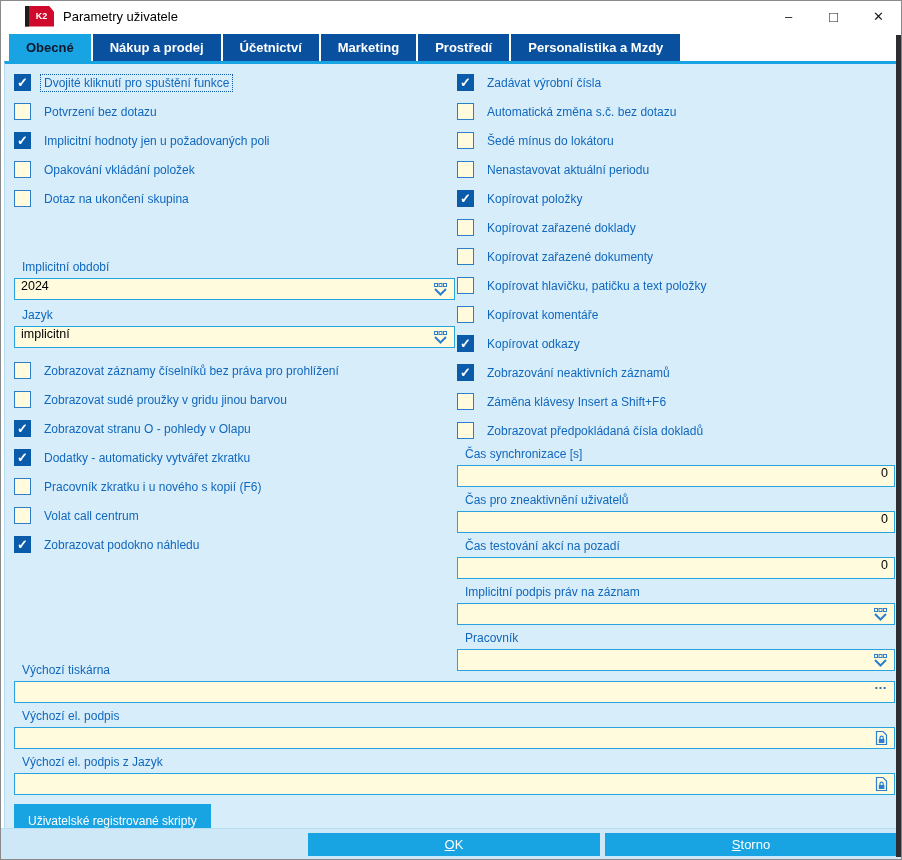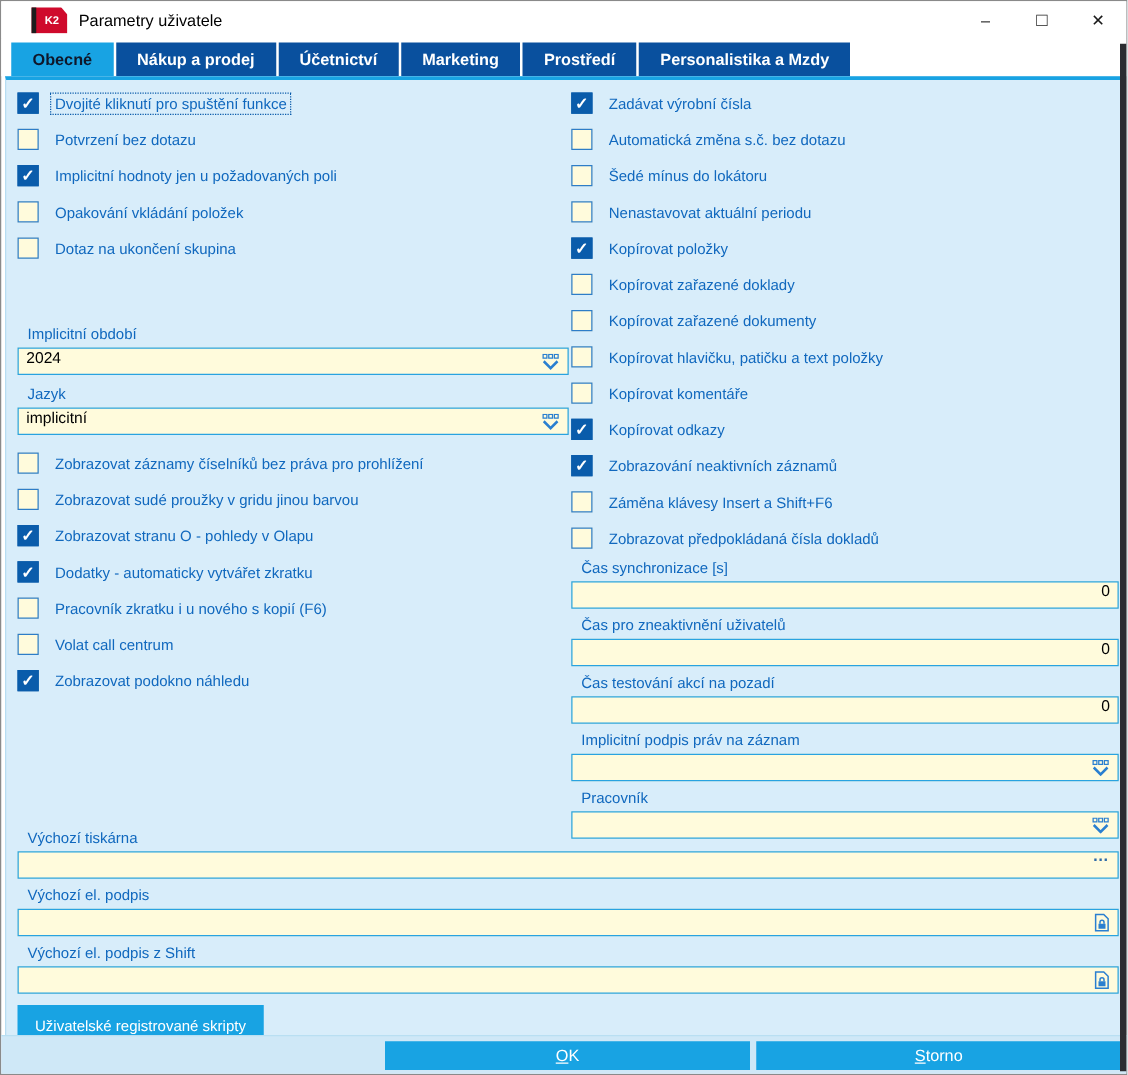--- a/index.html
+++ b/index.html
@@ -336,21 +336,21 @@
               <span class="icon">
                 <svg width="13" height="16" viewBox="0 0 13 16">
                   <path d="M1.5 1.5 h6.5 l3.5 3.5 v9.5 h-10 z" fill="none" stroke="#2a7fd0" stroke-width="1.2"></path>
                   <path d="M5 9 v-1.3 a1.6 1.6 0 0 1 3.2 0 V9" fill="none" stroke="#2a7fd0" stroke-width="1.2"></path>
                   <rect x="3.8" y="9" width="5.6" height="4" fill="#2a7fd0"></rect>
                 </svg>
               </span>
             </div>
           </div>
           <div class="field-group tight">
-            <div class="field-label">Výchozí el. podpis z Shift</div>
+            <div class="field-label">Výchozí el. podpis z Jazyk</div>
             <div class="field">
               <span class="val"></span>
               <span class="icon">
                 <svg width="13" height="16" viewBox="0 0 13 16">
                   <path d="M1.5 1.5 h6.5 l3.5 3.5 v9.5 h-10 z" fill="none" stroke="#2a7fd0" stroke-width="1.2"></path>
                   <path d="M5 9 v-1.3 a1.6 1.6 0 0 1 3.2 0 V9" fill="none" stroke="#2a7fd0" stroke-width="1.2"></path>
                   <rect x="3.8" y="9" width="5.6" height="4" fill="#2a7fd0"></rect>
                 </svg>
               </span>
             </div>

